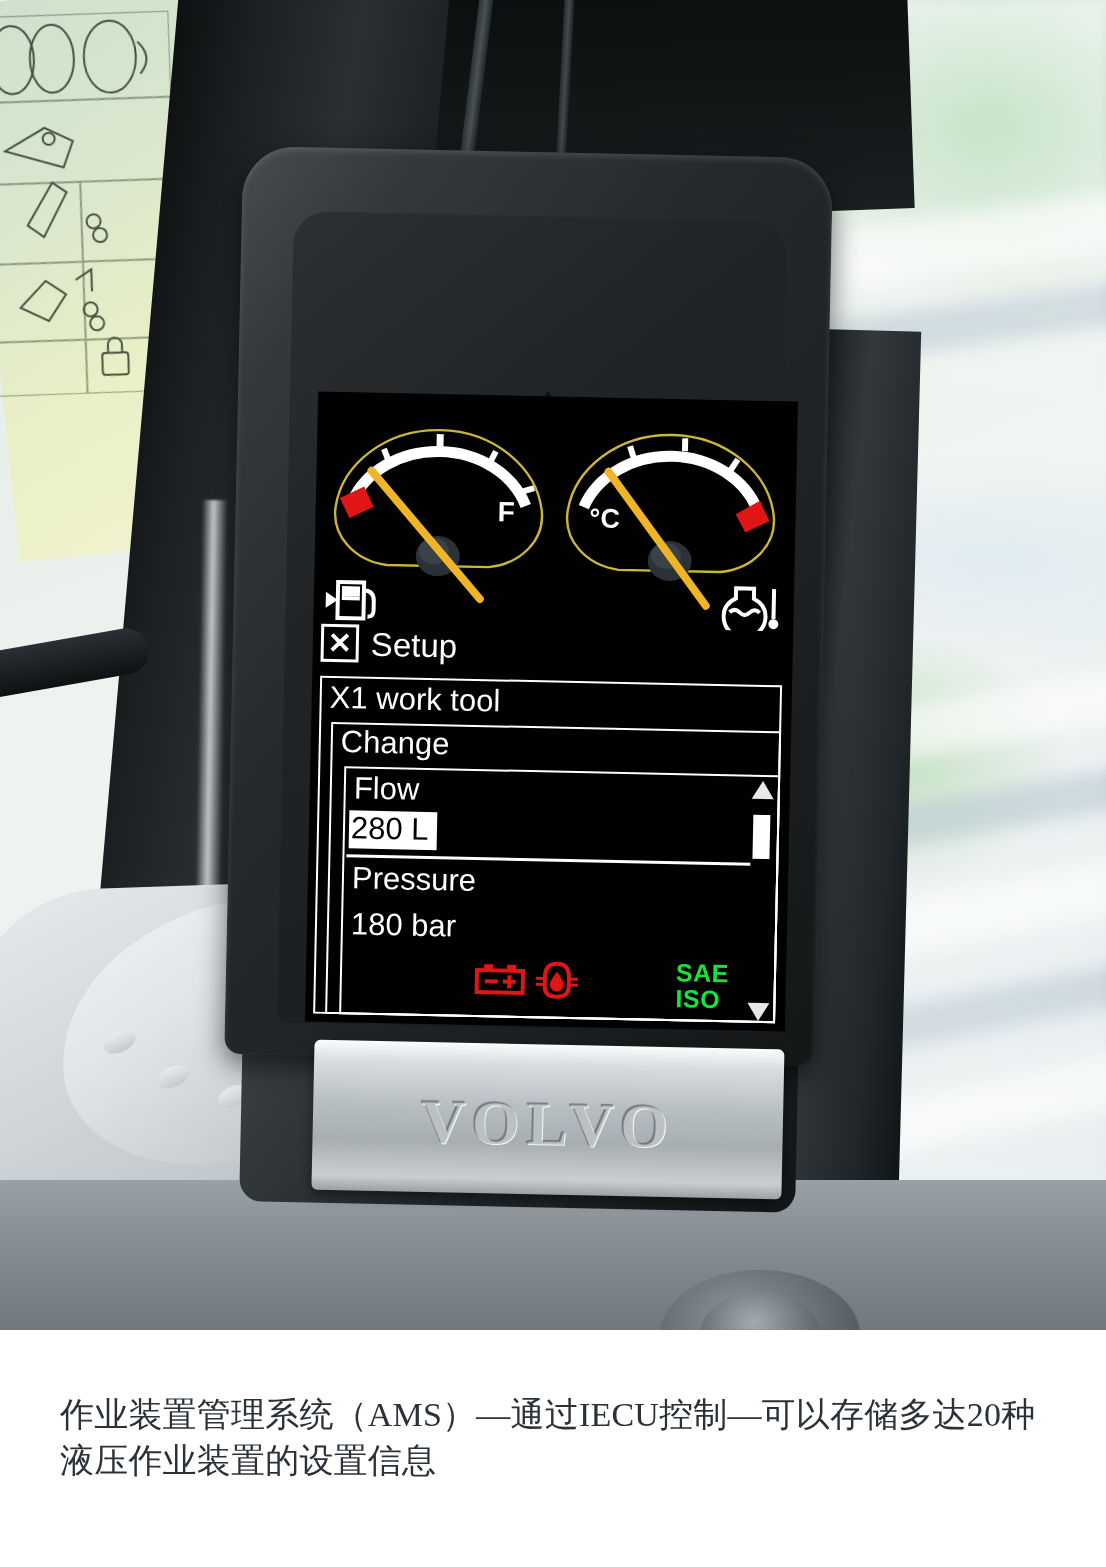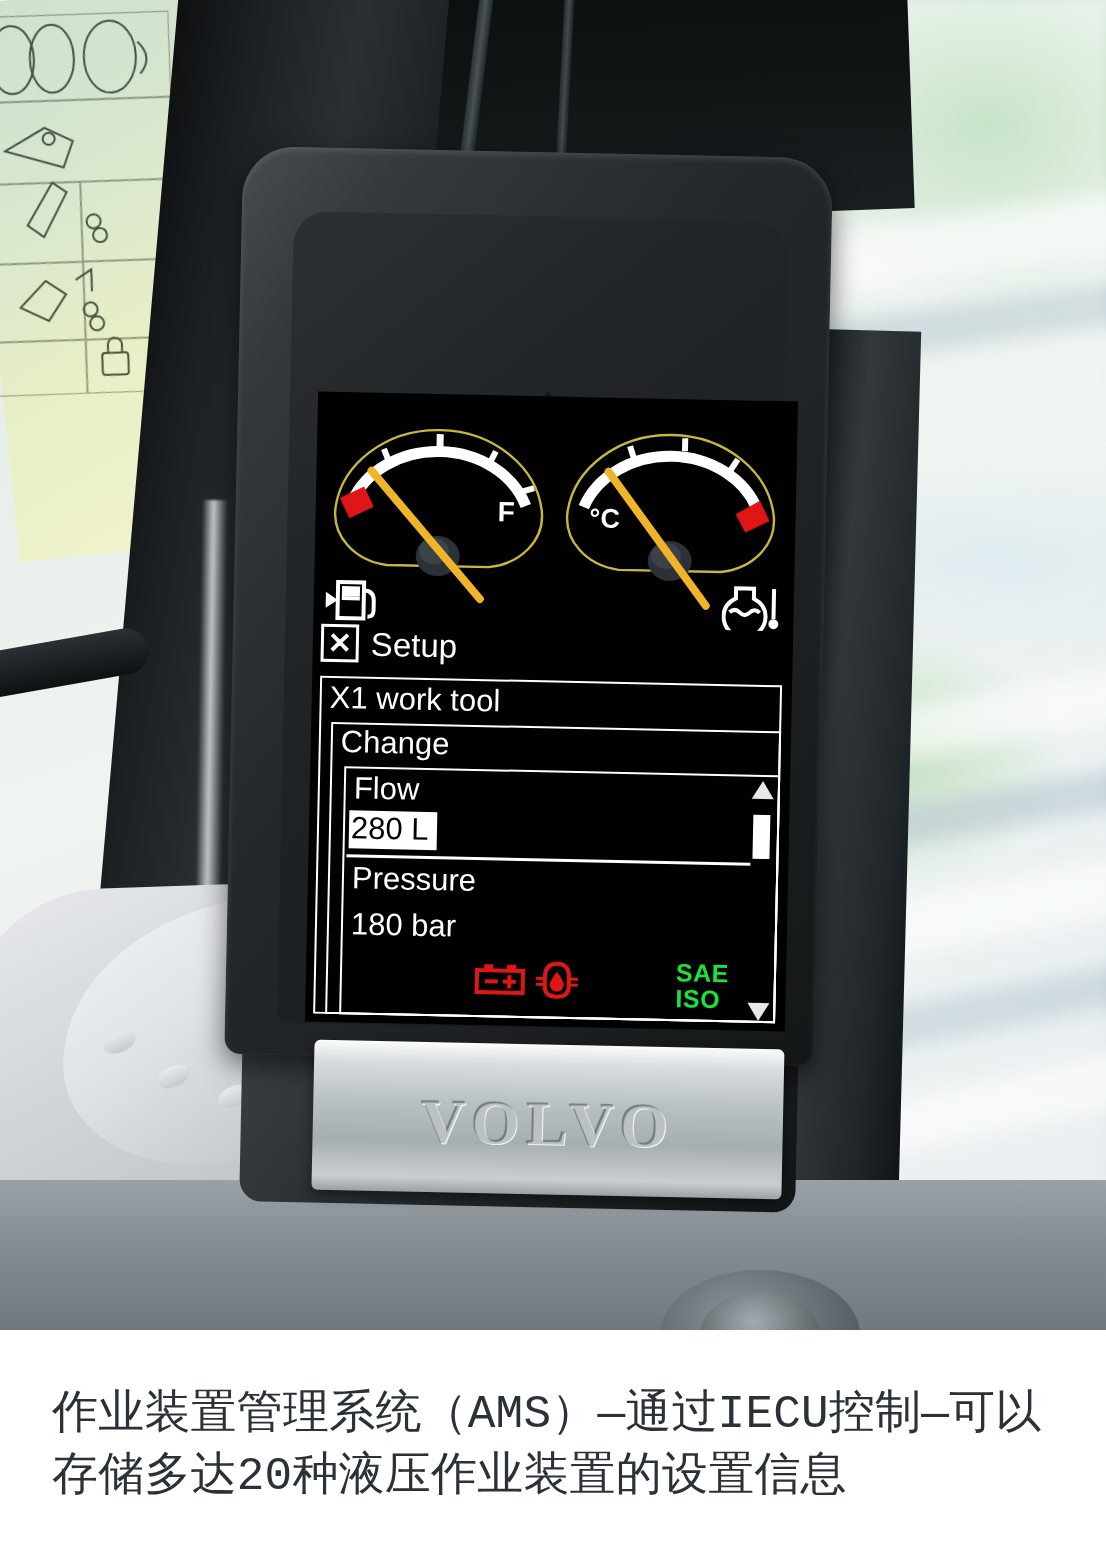--- a/index.html
+++ b/index.html
@@ -275,25 +275,25 @@
     z-index: -1;
   }
 
   
   .caption {
     position: absolute; left: 0; top: 1330px;
     width: 1106px; height: 237px;
     background: #ffffff;
   }
   .caption p {
-    margin: 8px;
+    margin: 16px;
     padding: 46px 44px 0 44px;
     color: #2b3138;
-    font-family: Liberation Mono, monospace;
-    font-size: 46px;
+    font-family: Liberation Serif, serif;
+    font-size: 34px;
     line-height: 1.35;
     letter-spacing: 0.2px;
   }
 </style>
 </head>
 <body>
 
 <div id="root">
 
   <div class="photo">

